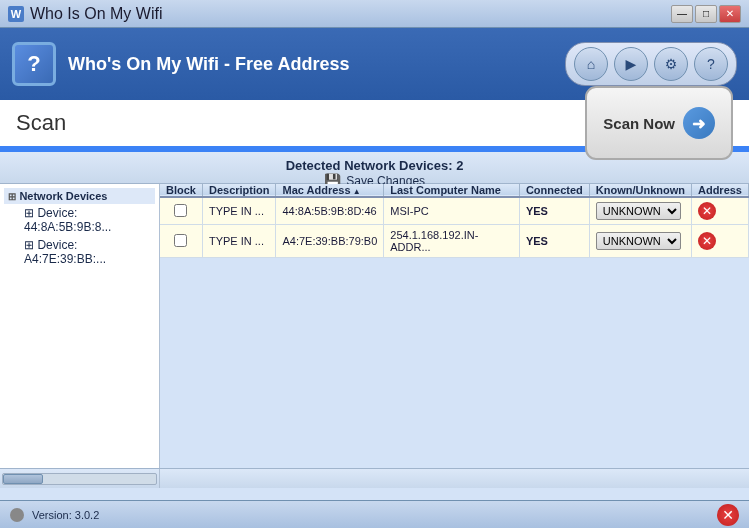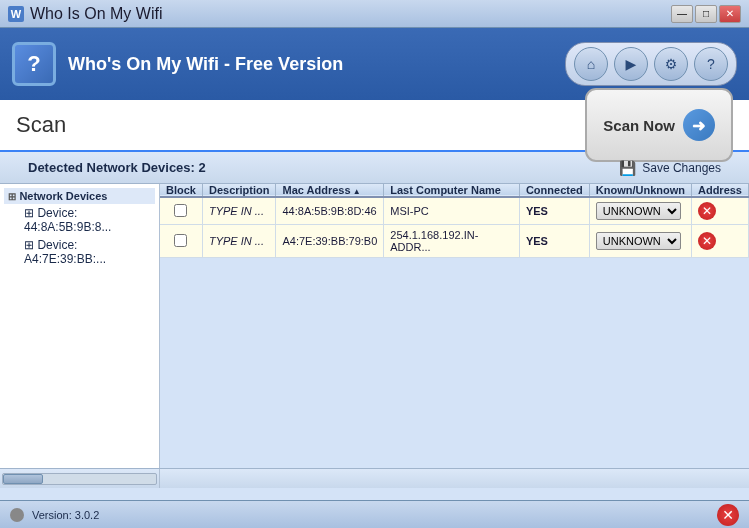--- a/index.html
+++ b/index.html
@@ -118,21 +118,21 @@
       color: #2a4a7a;
     }
 
     
     .scan-section {
       background: white;
       padding: 10px 16px;
       display: flex;
       align-items: center;
       justify-content: space-between;
-      border-bottom: 2px solid #3b82f6;
+      border-bottom: 6px solid #3b82f6;
       height: 52px;
     }
     .scan-title {
       font-size: 22px;
       color: #333;
       font-weight: normal;
     }
     .scan-now-btn {
       background: linear-gradient(to bottom, #f5f5f5, #d8d8d8);
       border: 2px solid #aaa;
@@ -154,26 +154,27 @@
       display: flex;
       align-items: center;
       justify-content: center;
       color: white;
       font-size: 16px;
     }
 
     
     .devices-bar {
       background: linear-gradient(to bottom, #dce8f8, #c8d8ec);
-      padding: 6px 28px;
+      padding: 6px 16px;
       display: flex;
       align-items: center;
       justify-content: space-between;
       border-bottom: 1px solid #a0b4cc;
       height: 32px;
+      flex-direction: column;
     }
     .devices-count {
       font-weight: bold;
       font-size: 13px;
       color: #1a2a4a;
     }
     .save-changes-btn {
       display: flex;
       align-items: center;
       gap: 5px;
@@ -263,21 +264,20 @@
       padding: 4px 6px;
       border-right: 1px solid #d0dce8;
       color: #1a1a3a;
     }
     .checkbox-cell {
       width: 24px;
       text-align: center;
     }
     .type-cell {
       color: #555;
-      font-style: italic;
       margin-left: 8px;
     }
     .yes-badge {
       color: #1a5a1a;
       font-weight: bold;
     }
     .unknown-select {
       background: linear-gradient(to bottom, #f0f0f0, #d8d8d8);
       border: 1px solid #888;
       border-radius: 2px;
@@ -366,21 +366,21 @@
   <span class="title-bar-text">Who Is On My Wifi</span>
   <div class="title-bar-controls">
     <div class="title-btn">—</div>
     <div class="title-btn">□</div>
     <div class="title-btn close">✕</div>
   </div>
 </div>
 
 <div class="app-header">
   <div class="app-logo">?</div>
-  <span class="app-title">Who's On My Wifi  -  Free Version</span>
+  <span class="app-title">Who's On My Wifi  -  Free Address</span>
   <div class="header-nav">
     <div class="nav-btn">⌂</div>
     <div class="nav-btn">▶</div>
     <div class="nav-btn">⚙</div>
     <div class="nav-btn">?</div>
   </div>
 </div>
 
 <div class="scan-section">
   <span class="scan-title">Scan</span>

